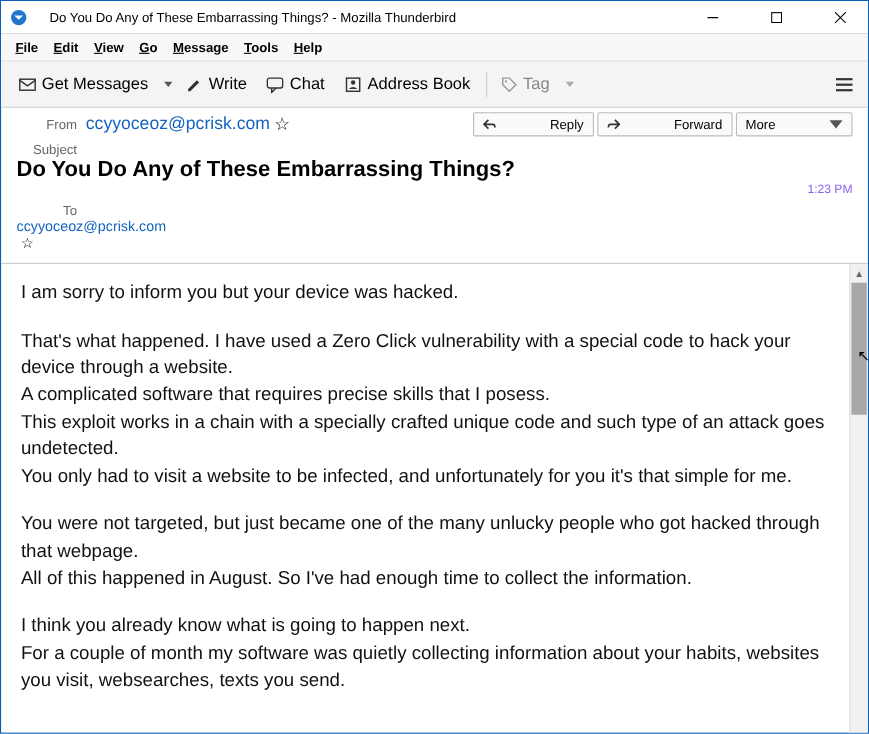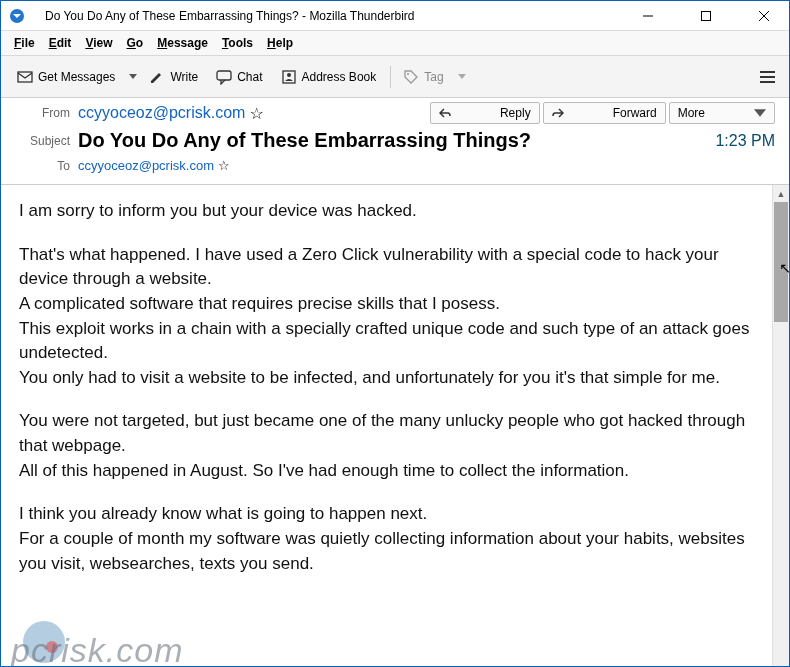--- a/index.html
+++ b/index.html
@@ -6,38 +6,38 @@
 body { background: #fff; width: 790px; height: 667px; overflow: hidden; border: 1px solid #0a5fbb; }
 .titlebar { height: 30px; background: #fff; display: flex; align-items: center; padding: 0 2px 0 8px; border-bottom: 1px solid #ddd; gap: 12px; }
 .tb-icon { width: 16px; height: 16px; margin-right: 8px; }
 .tb-title { flex: 1; font-size: 12px; color: #000; }
 .tb-btn { width: 46px; height: 29px; display: flex; align-items: center; justify-content: center; }
 .tb-btn svg { width: 10px; height: 10px; }
 .menubar { height: 25px; display: flex; align-items: center; padding: 0 6px; background: #f8f8f8; border-bottom: 1px solid #d8d8d8; }
 .menu-item { font-size: 12px; padding: 3px 7px; cursor: default; font-weight: bold; }
 .menu-item u { text-decoration: underline; }
 .toolbar { height: 42px; display: flex; align-items: center; padding: 0 8px; background: #f4f4f4; border-bottom: 1px solid #d0d0d0; }
-.tbtn { display: flex; align-items: center; font-size: 12px; padding: 4px 8px; margin-right: 2px; text-align: right; }
+.tbtn { display: flex; align-items: center; font-size: 15px; padding: 4px 8px; margin-right: 2px; text-align: right; }
 .tbtn svg { width: 16px; height: 16px; margin-right: 5px; }
 .dd { width: 16px; display: flex; justify-content: center; }
 .sep { width: 1px; height: 22px; background: #ccc; margin: 0 4px; }
 .spacer { flex: 1; }
 .hamb { width: 28px; display: flex; flex-direction: column; align-items: center; justify-content: center; gap: 3px; }
 .hamb div { width: 15px; height: 2px; background: #333; }
 .headers { padding: 4px 14px 8px 14px; border-bottom: 1px solid #ccc; }
-.hrow { display: flex; align-items: center; padding: 3px 0; font-size: 13px; }
+.hrow { display: flex; align-items: flex-start; padding: 3px 0; font-size: 13px; flex-direction: column; }
 .hlabel { width: 55px; text-align: right; margin-right: 8px; color: #666; font-size: 12px; }
 .hval { color: #1364be; }
 .star { margin-left: 4px; }
 .actionrow { display: flex; align-items: center; margin-bottom: 2px; }
 .act-spacer { flex: 1; }
 .actbtn { display: flex; align-items: center; border: 1px solid #bbb; border-radius: 2px; padding: 3px 8px; font-size: 12px; margin-left: 3px; background: #fafafa; gap: 45px; }
 .actbtn svg { width: 12px; height: 12px; margin-right: 4px; }
 .subj { font-weight: 600; font-size: 20px; color: #000; }
-.time { margin-left: auto; font-size: 16px; color: #0c4a6e; }
+.time { margin-left: auto; font-size: 11px; color: #8b5cf6; }
 .body-wrap { display: flex; height: 510px; }
 .msgbody { flex: 1; padding: 14px 18px; font-size: 17px; line-height: 1.45; color: #111; overflow: hidden; position: relative; }
 .msgbody p { margin-bottom: 19px; }
 .scrollbar { width: 17px; background: #f0f0f0; position: relative; border-left: 1px solid #e0e0e0; }
 .scroll-arrow { height: 17px; display: flex; align-items: center; justify-content: center; color: #666; font-size: 9px; }
 .scroll-thumb { position: absolute; top: 17px; left: 1px; right: 1px; height: 120px; background: #a8a8a8; }
 .cursor { position: absolute; right: -2px; top: 75px; font-size: 14px; }
 .watermark { position: absolute; bottom: 20px; left: 10px; font-size: 34px; font-weight: 300; color: rgba(100,110,120,0.55); font-style: italic; letter-spacing: 1px; }
 .wm-dot { position: absolute; bottom: 32px; left: 22px; width: 42px; height: 42px; border-radius: 50%; background: rgba(70,130,180,0.4); }
 .wm-dot2 { position: absolute; bottom: 42px; left: 45px; width: 12px; height: 12px; border-radius: 50%; background: rgba(220,80,80,0.6); }

